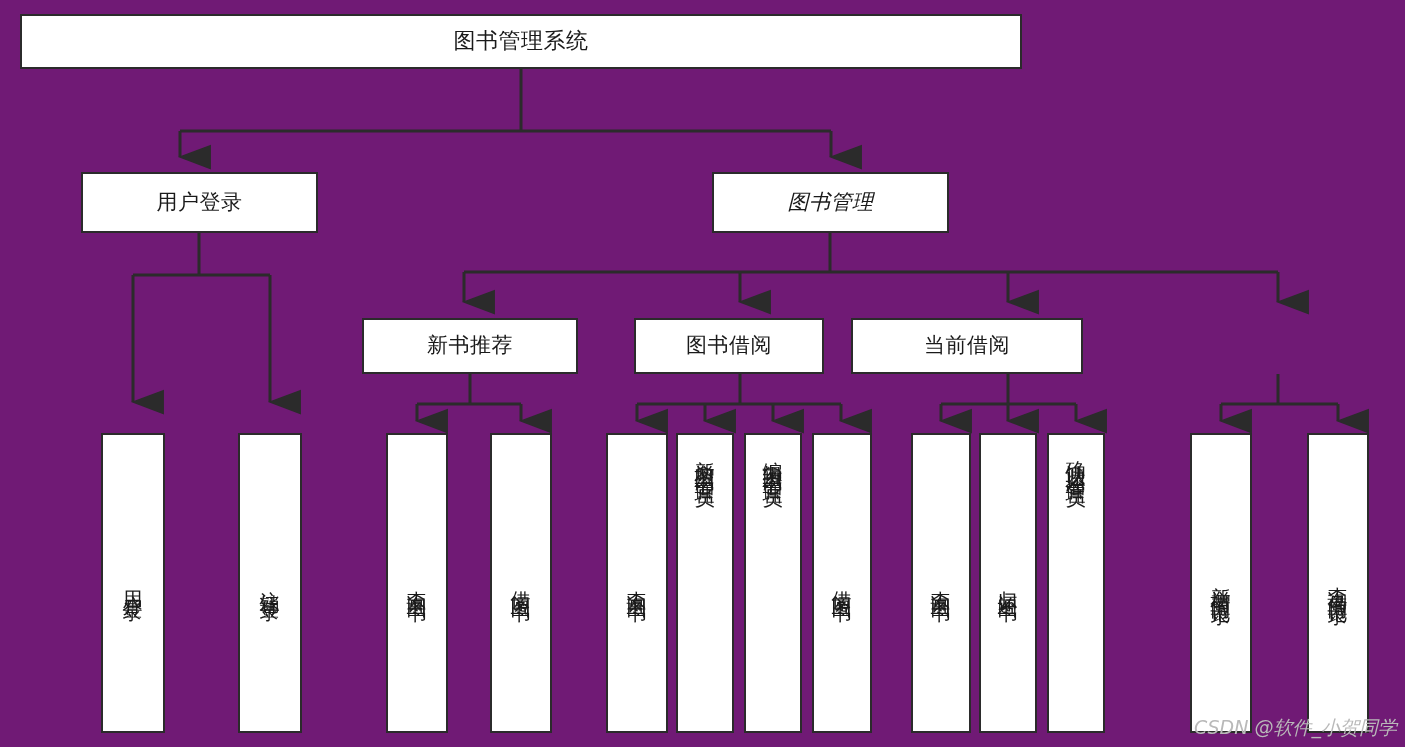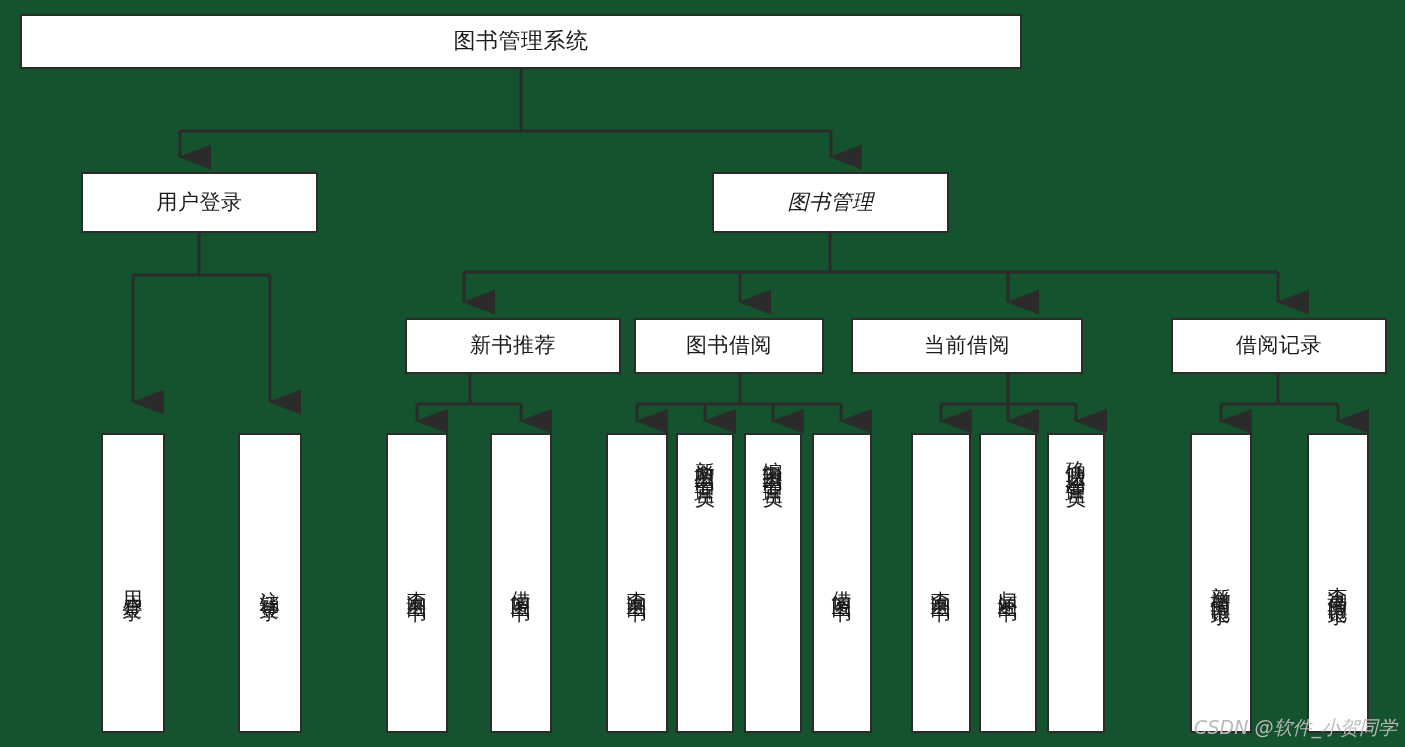--- a/index.html
+++ b/index.html
@@ -8,21 +8,21 @@
     padding: 0;
     background: #ffffff;
   }
   body {
     font-family: "Liberation Sans", "DejaVu Sans", sans-serif;
   }
   #canvas {
     position: relative;
     width: 1405px;
     height: 747px;
-    background: #14532d;
+    background: #701a75;
     overflow: hidden;
   }
   #diagram-svg {
     position: absolute;
     left: 0;
     top: 0;
     width: 1405px;
     height: 747px;
   }
   .node-box {
@@ -144,35 +144,32 @@
   </div>
 
   <div class="node-box horiz" style="left:81px; top:172px; width:237px; height:61px;">
     <span class="node-label">用户登录</span>
   </div>
 
   <div class="node-box horiz" style="left:712px; top:172px; width:237px; height:61px;font-style:italic;">
     <span class="node-label">图书管理</span>
   </div>
 
-  <div class="node-box horiz" style="left:362px; top:318px; width:216px; height:56px;margin-left:43px;">
+  <div class="node-box horiz" style="left:362px; top:318px; width:216px; height:56px;">
     <span class="node-label">新书推荐</span>
   </div>
 
   <div class="node-box horiz" style="left:634px; top:318px; width:190px; height:56px;">
     <span class="node-label">图书借阅</span>
   </div>
 
   <div class="node-box horiz" style="left:851px; top:318px; width:232px; height:56px;">
     <span class="node-label">当前借阅</span>
   </div>
 
-  <div class="node-box horiz" style="left:1171px; top:318px; width:216px; height:56px;">
-    <span class="node-label">借阅记录</span>
-  </div>
 
   <div class="node-box vert centered" style="left:101px; top:433px; width:64px; height:300px;">
     <span class="node-label">用户登录</span>
   </div>
 
   <div class="node-box vert centered" style="left:238px; top:433px; width:64px; height:300px;">
     <span class="node-label">注销登录</span>
   </div>
 
   <div class="node-box vert centered" style="left:386px; top:433px; width:62px; height:300px;">

